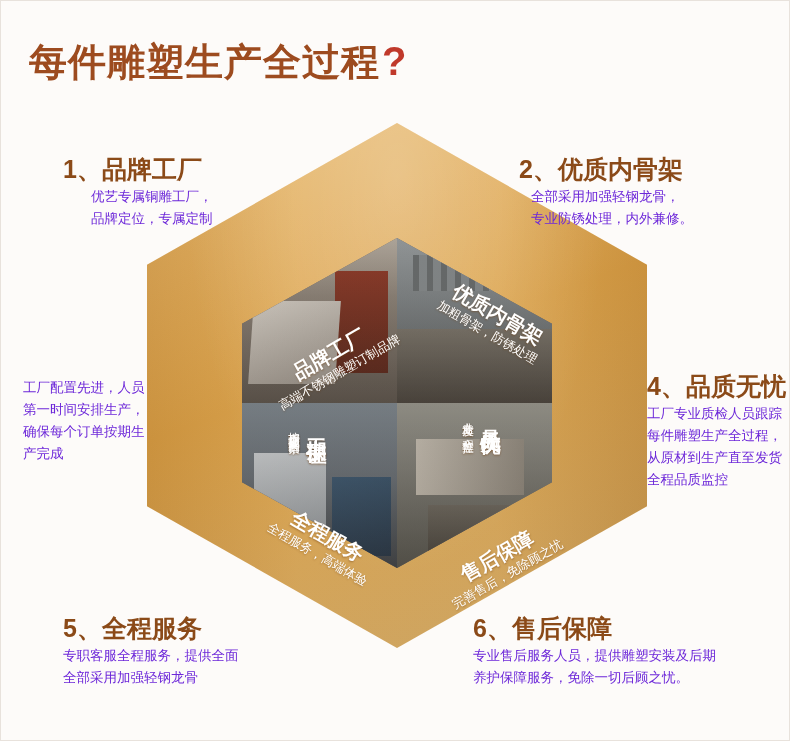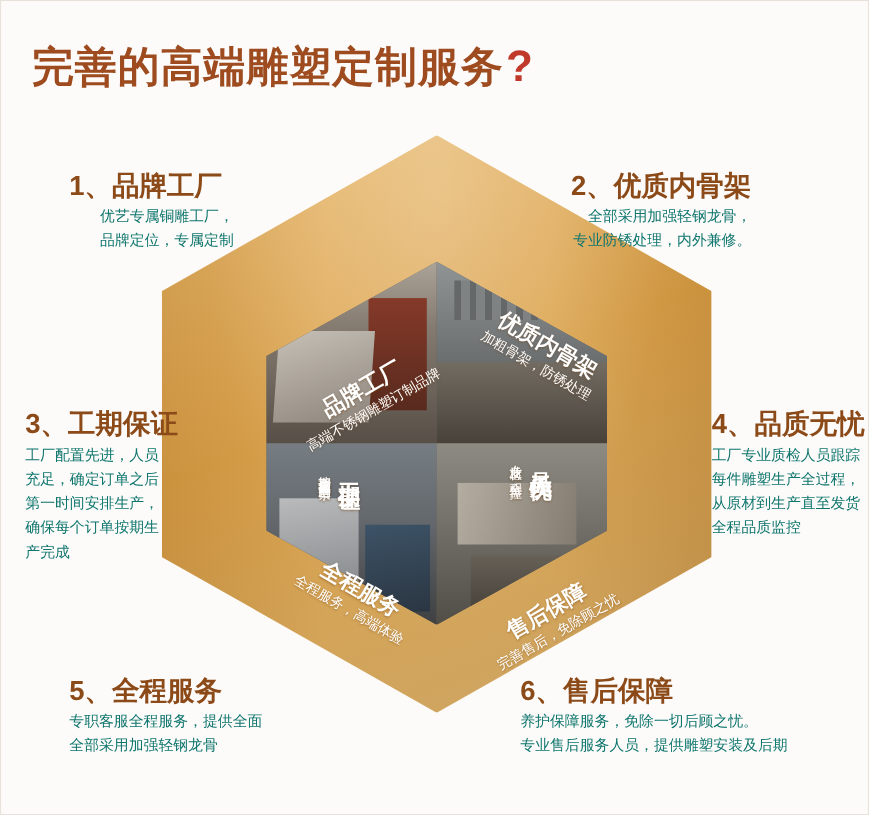--- a/index.html
+++ b/index.html
@@ -115,43 +115,43 @@
   .rl-br{left:292px;top:420px;transform:rotate(-30deg);transform-origin:center;}
 
   
   .item{position:absolute;}
   .item .head{
     font-size:25px;font-weight:bold;color:#8b4a18;line-height:26px;
     white-space:nowrap;
   }
   .item .head .num{color:#8b4a18;}
   .item .body{
-    font-size:13.5px;color:#0f766e;line-height:22px;
+    font-size:13.5px;color:#6d28d9;line-height:22px;
   }
 
   .it-1{left:62px;top:155px;}
   .it-1 .body{margin-left:28px;margin-top:4px;}
-  .it-2{left:518px;top:155px;text-align:right;}
-  .it-2 .body{margin-left:2px;margin-top:4px;}
+  .it-2{left:518px;top:155px;}
+  .it-2 .body{margin-left:12px;margin-top:4px;}
   .it-3{left:22px;top:372px;}
   .it-3 .body{margin-top:4px;}
   .it-4{left:646px;top:372px;}
   .it-4 .body{margin-top:4px;}
   .it-5{left:62px;top:614px;}
   .it-5 .body{margin-top:4px;}
   .it-6{left:472px;top:614px;}
   .it-6 .body{margin-top:4px;}
 </style>
 </head>
 <body>
 
 <div id="page">
 
   <div class="title-wrap">
-    <div class="title-text">完善的高端雕塑定制服务</div>
+    <div class="title-text">每件雕塑生产全过程</div>
     <div class="title-q">?</div>
   </div>
 
   <div class="hex-stage">
     <div class="hex"></div>
     <div class="hex-shade"></div>
 
     <div class="photo-hex">
       <div class="ph ph-1"></div>
       <div class="ph ph-2"></div>
@@ -209,26 +209,22 @@
     <div class="head">
       <span class="num">2、</span><span>优质内骨架</span>
     </div>
     <div class="body">
       <div>全部采用加强轻钢龙骨，</div>
       <div>专业防锈处理，内外兼修。</div>
     </div>
   </div>
 
   <div class="item it-3">
-    <div class="head">
-      <span class="num">3、</span><span>工期保证</span>
-    </div>
     <div class="body">
       <div>工厂配置先进，人员</div>
-      <div>充足，确定订单之后</div>
       <div>第一时间安排生产，</div>
       <div>确保每个订单按期生</div>
       <div>产完成</div>
     </div>
   </div>
 
   <div class="item it-4">
     <div class="head">
       <span class="num">4、</span><span>品质无忧</span>
     </div>
@@ -248,18 +244,18 @@
       <div>专职客服全程服务，提供全面</div>
       <div>全部采用加强轻钢龙骨</div>
     </div>
   </div>
 
   <div class="item it-6">
     <div class="head">
       <span class="num">6、</span><span>售后保障</span>
     </div>
     <div class="body">
+      <div>专业售后服务人员，提供雕塑安装及后期</div>
       <div>养护保障服务，免除一切后顾之忧。</div>
-      <div>专业售后服务人员，提供雕塑安装及后期</div>
     </div>
   </div>
 
 </div>
 
 </body></html>

